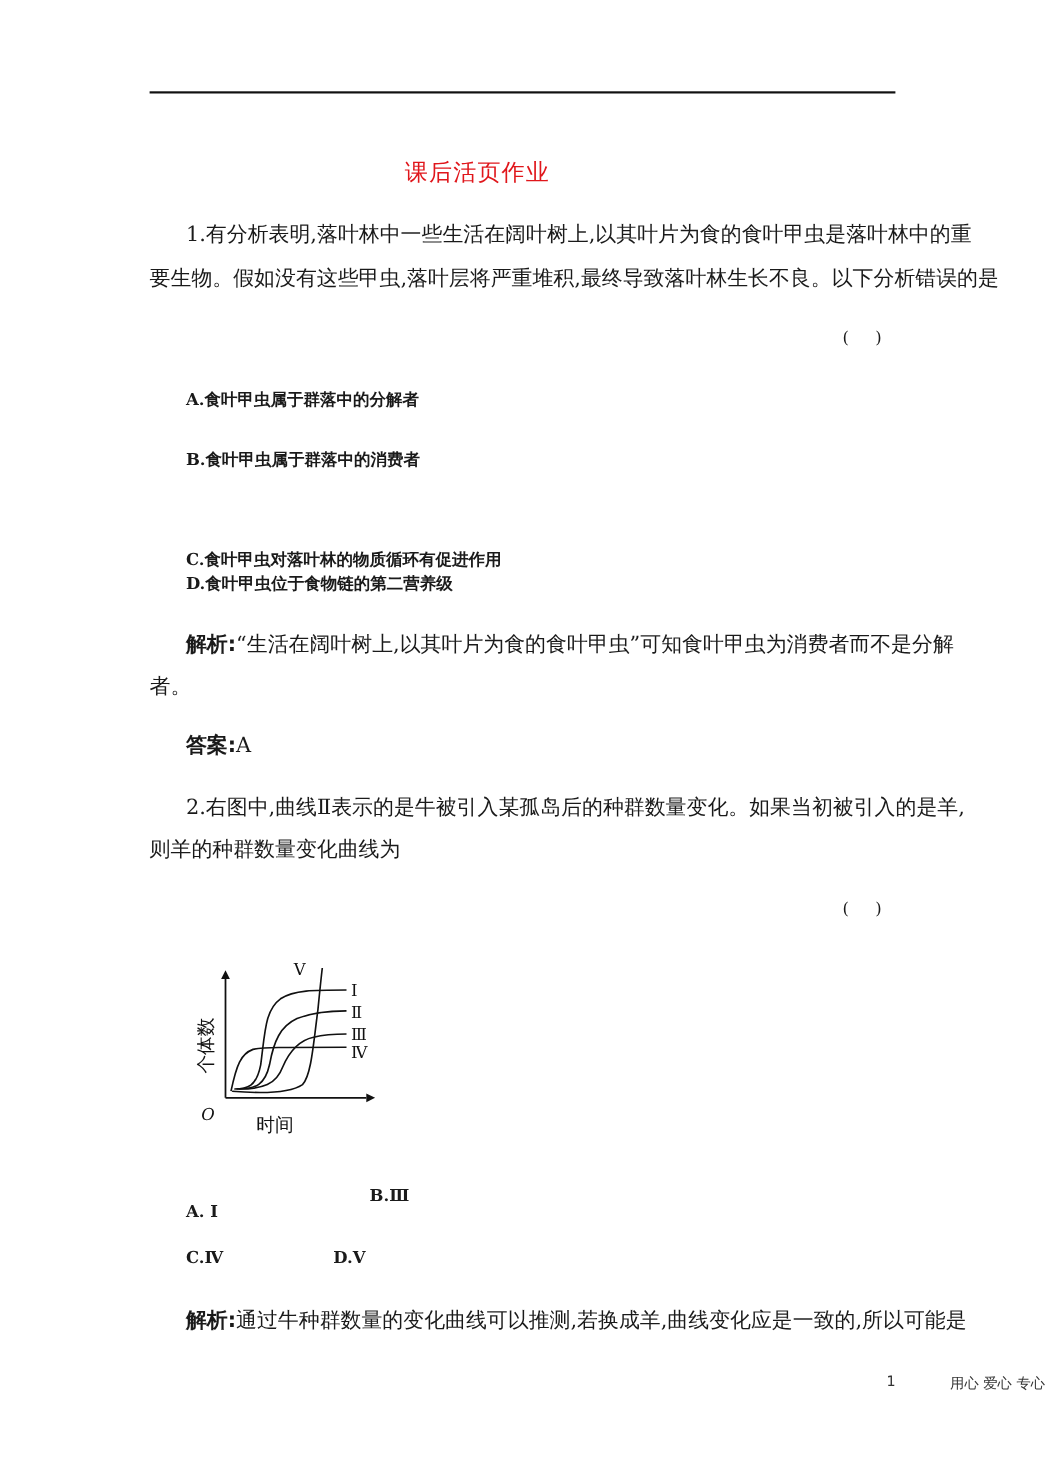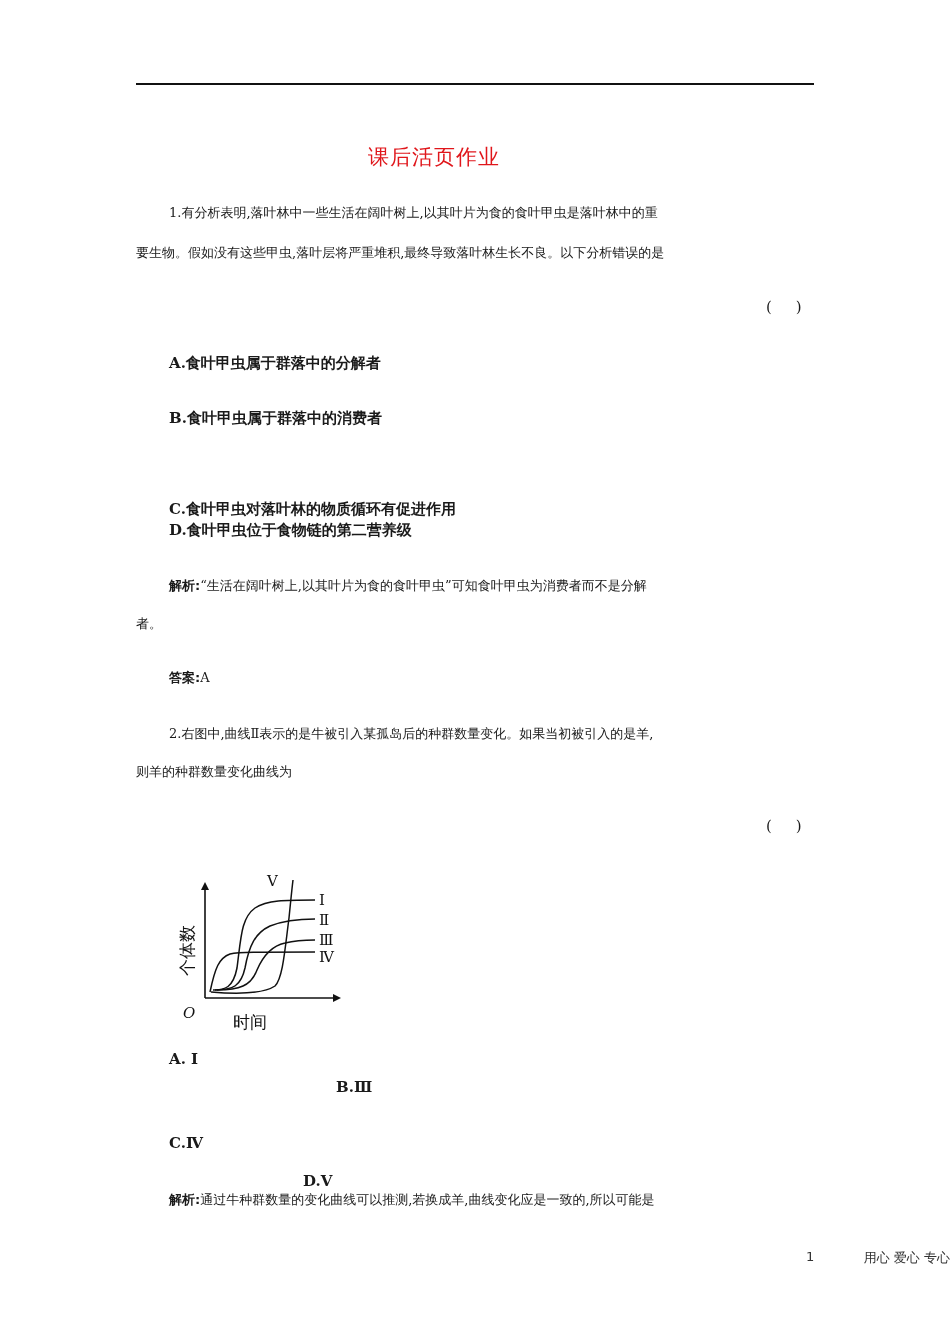--- a/index.html
+++ b/index.html
@@ -1,21 +1,21 @@
 <!DOCTYPE html>
 <html><head>
 <meta charset="utf-8">
 <style>
   html, body { margin:0; padding:0; background:#ffffff; }
   body { width:950px; height:1344px; position:relative; overflow:hidden;
          font-family: "DejaVu Serif", "Liberation Serif", serif; color:#1a1a1a; }
   .rule { position:absolute; left:136px; top:83px; width:678px; height:2px; background:#111; }
   .title { position:absolute; left:0; width:868px; top:143px; text-align:center;
            font-family:Liberation Serif, serif; font-size:21px; color:#e0161b; letter-spacing:1px; }
-  .line { position:absolute; left:136px; width:678px; font-size:13px; line-height:20px; white-space:nowrap; }
+  .line { position:absolute; left:136px; width:678px; font-size:19px; line-height:20px; white-space:nowrap; }
   .indent { padding-left:33px; }
   .opt { position:absolute; font-size:15px; line-height:20px; white-space:nowrap;font-weight:bold; }
   .paren { position:absolute; left:766px; font-size:15px; line-height:20px; white-space:pre; }
   .bold { font-weight:bold; font-family:"DejaVu Sans", "Liberation Sans", sans-serif; }
   .footer { position:absolute; top:1249px; left:0; width:950px; text-align:right; font-size:13px; color:#333;
             font-family:"DejaVu Sans","Liberation Sans",sans-serif; }
   .pagenum { position:absolute; top:1249px; left:806px; font-size:13px; color:#333;
              font-family:"DejaVu Sans","Liberation Sans",sans-serif; }
   .figure { position:absolute; left:175px; top:868px; width:170px; height:170px; }
 </style>
@@ -69,23 +69,23 @@
     <text x="144" y="37" font-family="DejaVu Serif, serif" font-size="15" fill="#111">Ⅰ</text>
     <text x="144" y="57" font-family="DejaVu Serif, serif" font-size="15" fill="#111">Ⅱ</text>
     <text x="144" y="77" font-family="DejaVu Serif, serif" font-size="15" fill="#111">Ⅲ</text>
     <text x="144" y="94" font-family="DejaVu Serif, serif" font-size="15" fill="#111">Ⅳ</text>
     <text x="8" y="150" font-family="DejaVu Serif, serif" font-size="15" font-style="italic" fill="#111">O</text>
     <text x="58" y="160" font-family="DejaVu Sans, sans-serif" font-size="17" fill="#111">时间</text>
     <text x="0" y="0" font-family="DejaVu Sans, sans-serif" font-size="17" fill="#111" transform="translate(18,108) rotate(-90)">个体数</text>
   </svg>
 </div>
 
-<div class="opt" style="left:169px; top:1049px;text-align:center;">A. Ⅰ</div>
+<div class="opt" style="left:169px; top:1091px;text-align:center;">A. Ⅰ</div>
 <div class="opt" style="left:336px; top:1077px;">B.Ⅲ</div>
 <div class="opt" style="left:169px; top:1133px;">C.Ⅳ</div>
-<div class="opt" style="left:303px; top:1133px;margin-top:38px;">D.Ⅴ</div>
+<div class="opt" style="left:303px; top:1133px;">D.Ⅴ</div>
 
 <div class="line indent" style="top:1190px;">
   <span class="bold">解析:</span><span>通过牛种群数量的变化曲线可以推测,若换成羊,曲线变化应是一致的,所以可能是</span>
 </div>
 
 <div class="footer">用心 爱心 专心</div>
 <div class="pagenum">1</div>
 
 </body></html>

